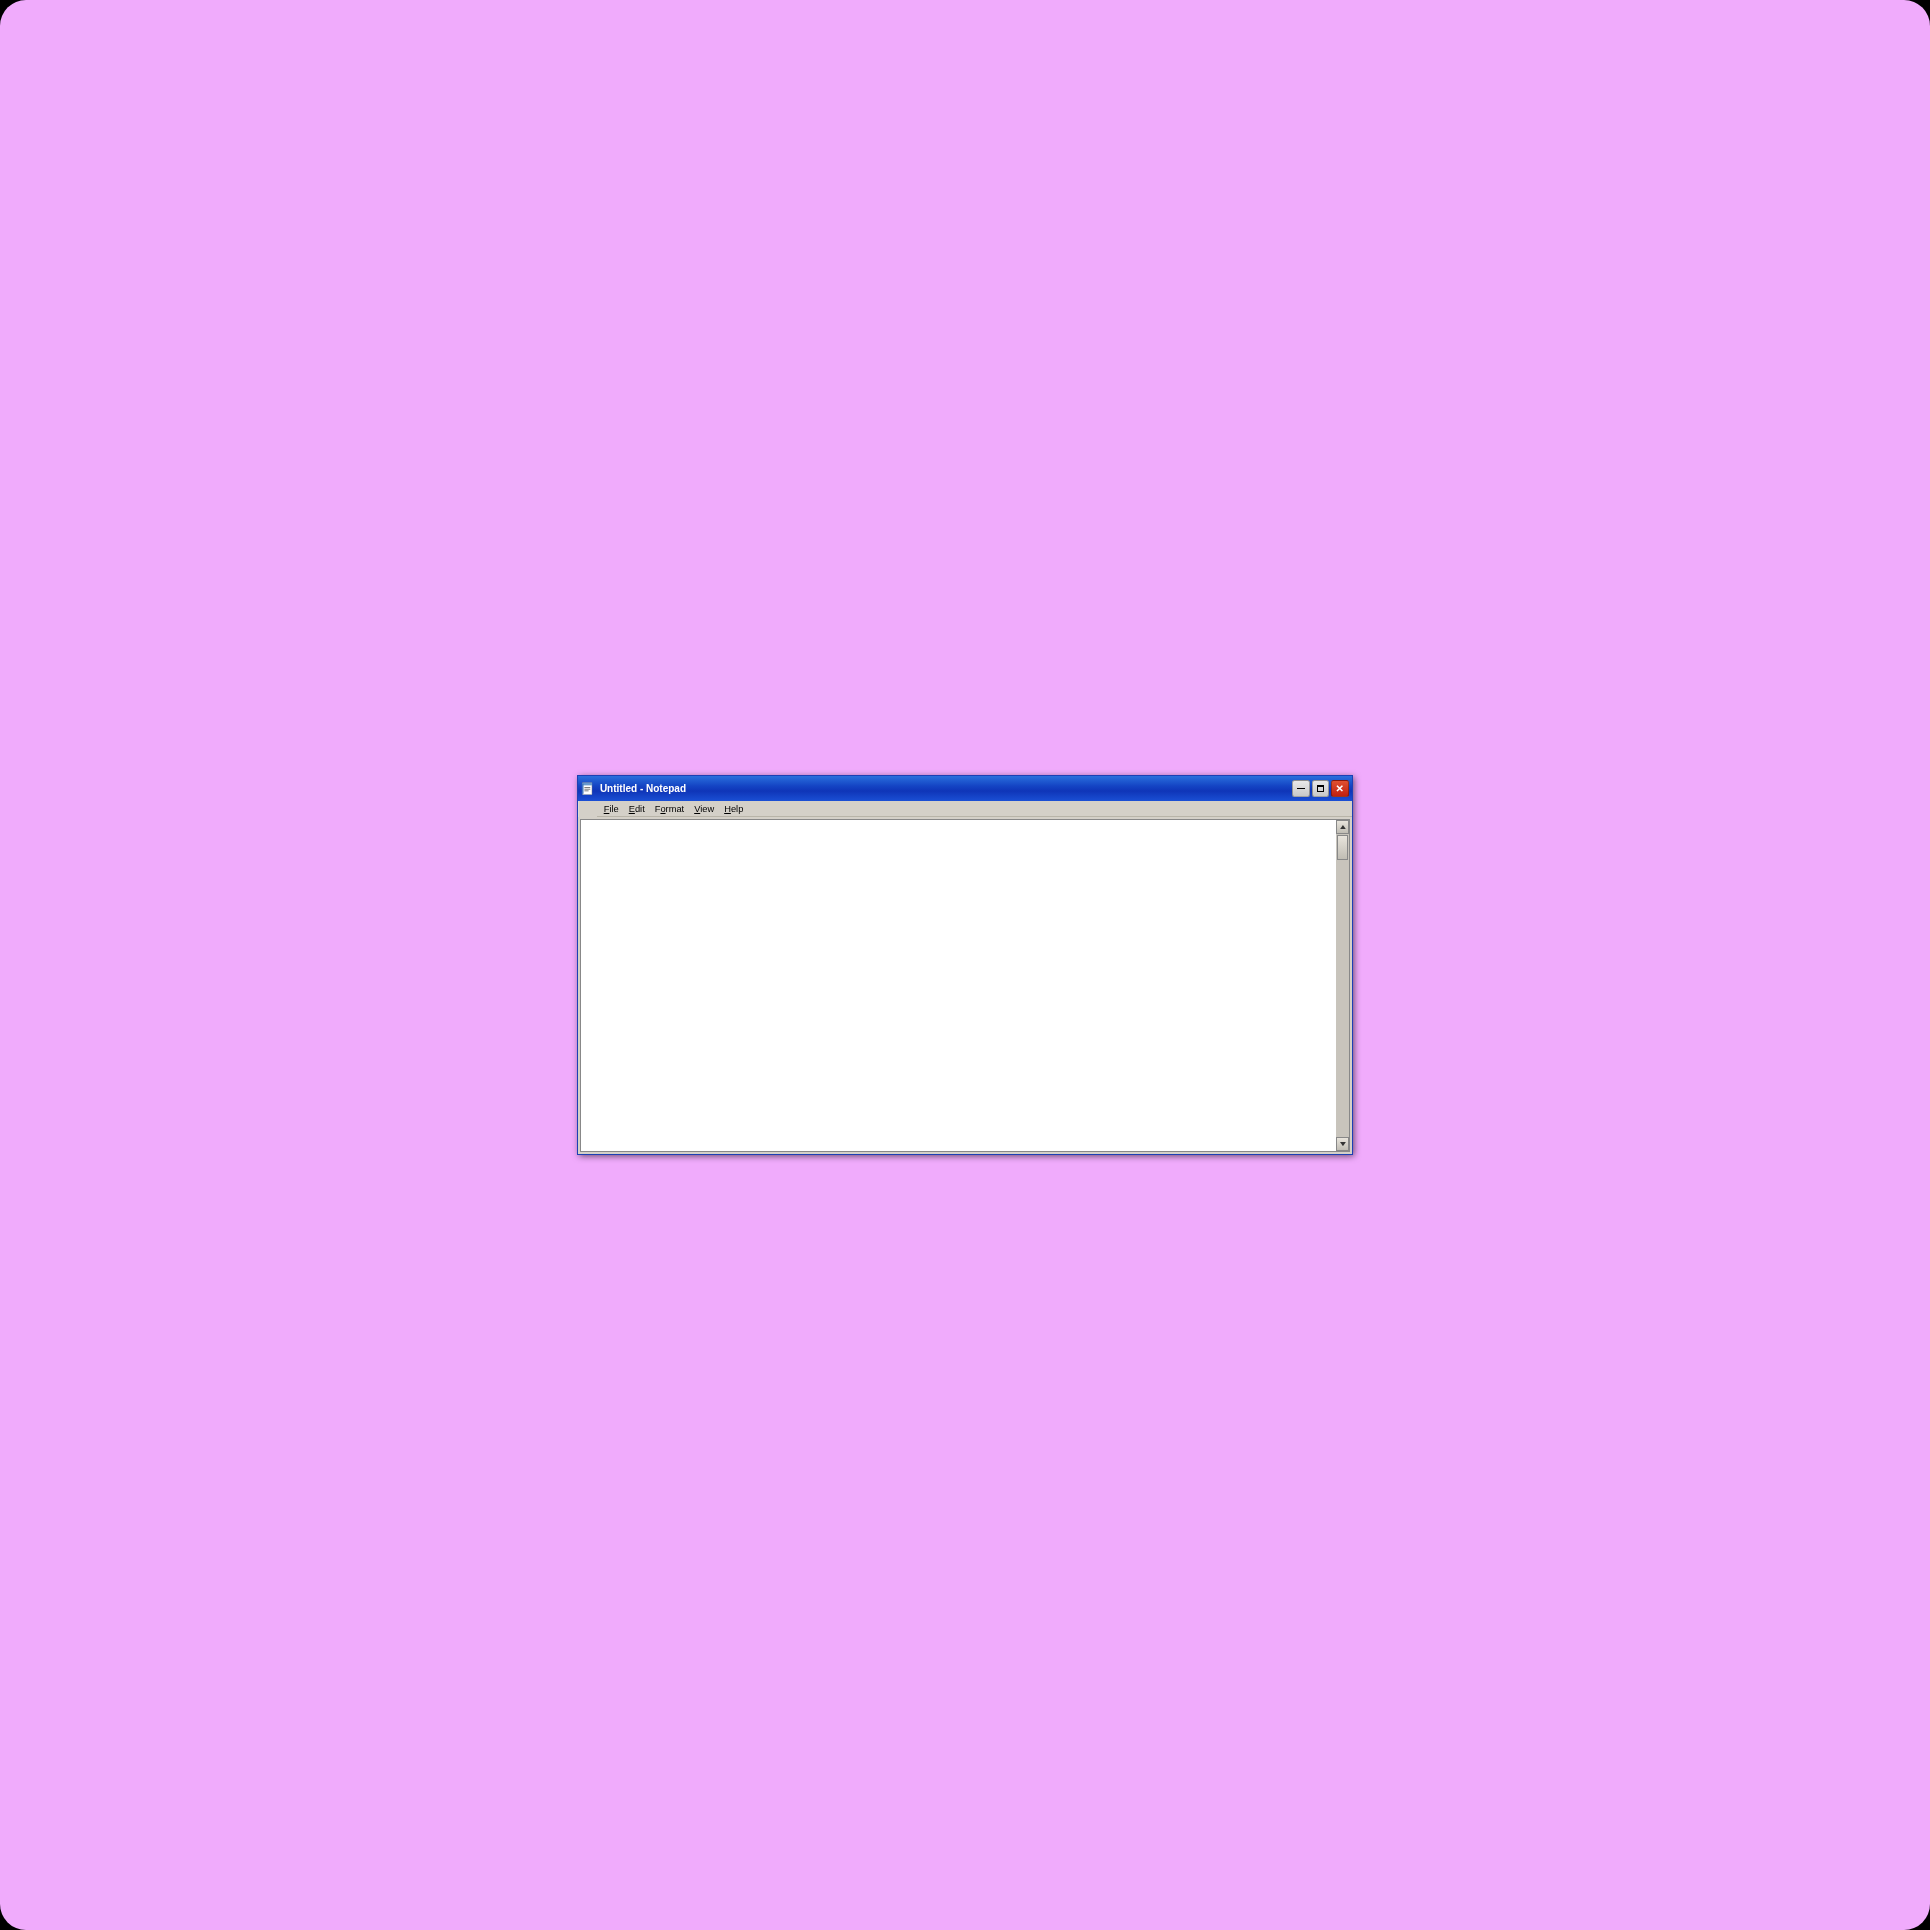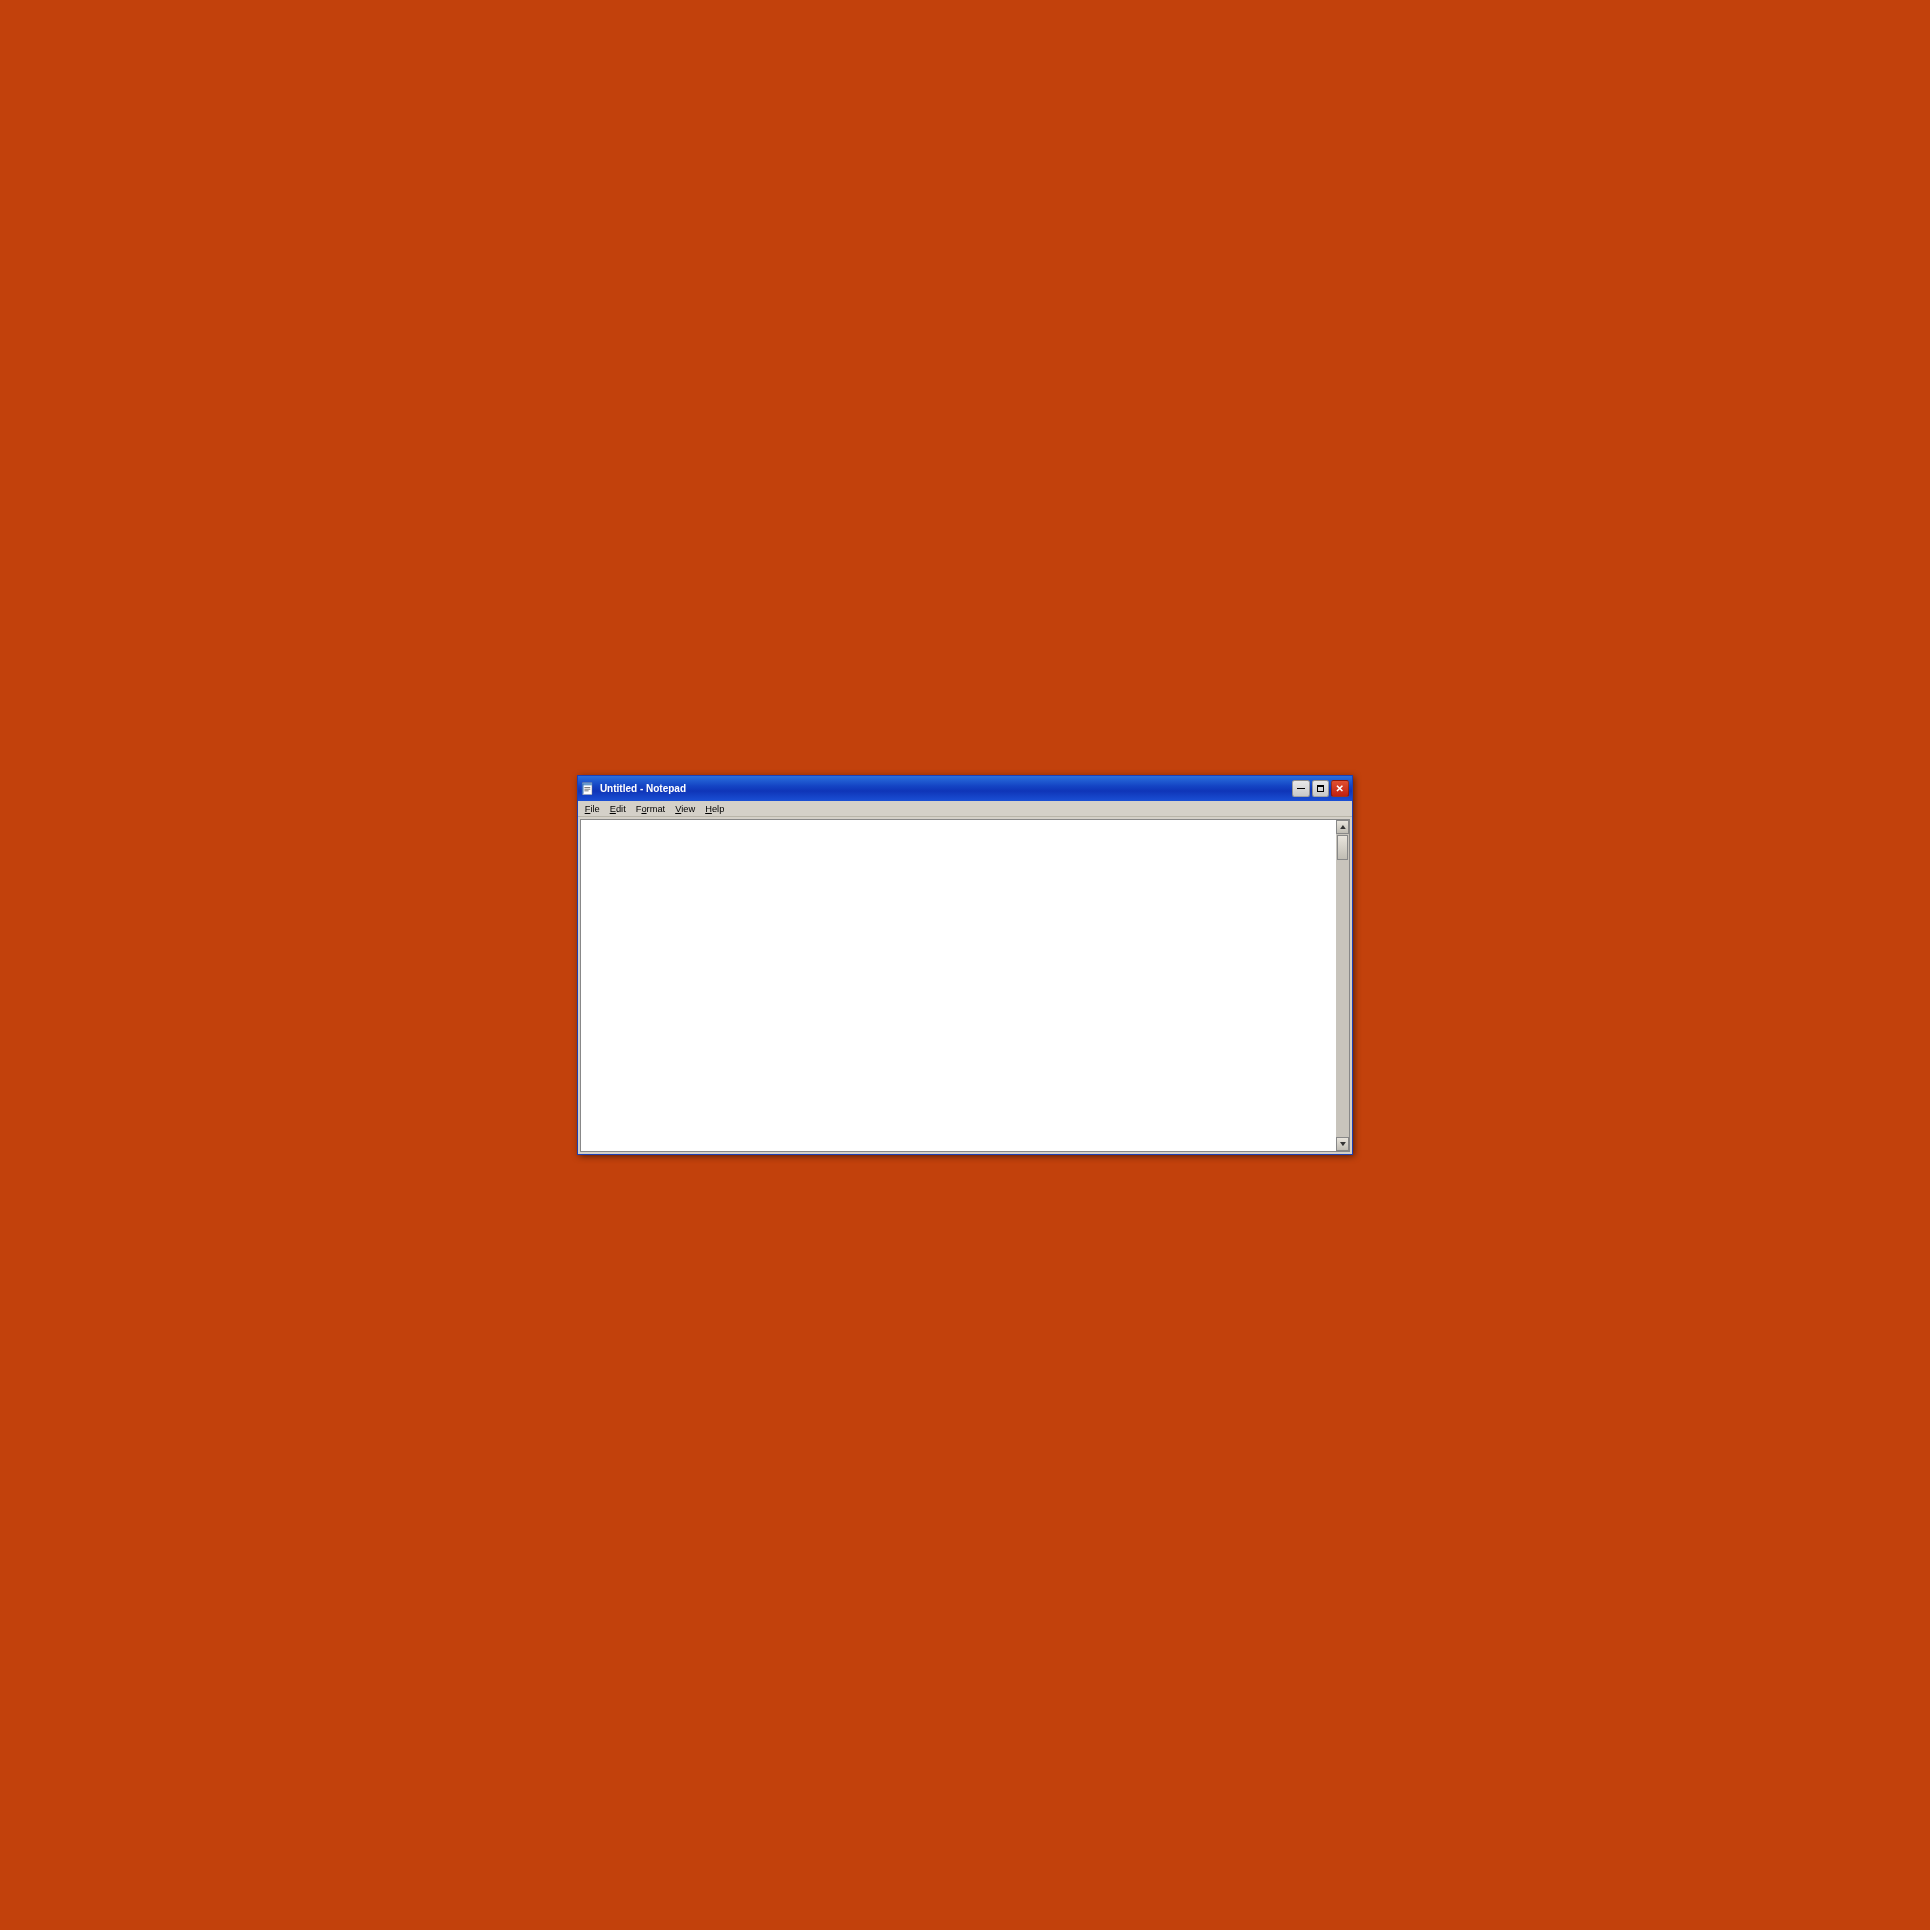--- a/index.html
+++ b/index.html
@@ -9,24 +9,25 @@
       height: 1930px;
       background: #000;
       display: flex;
       align-items: center;
       justify-content: center;
     }
 
     .desktop {
       width: 1930px;
       height: 1930px;
-      background: #c2410c;
-      display: flex;
-      align-items: center;
-      justify-content: center;
+      background: #f0abfc;
+      display: flex;
+      align-items: center;
+      justify-content: center;
+      border-radius: 26px;
     }
 
     .window {
       width: 776px;
       border: 1.7px solid #1c3fb5;
       box-shadow: 1.7px 1.7px 6.7px rgba(0,0,0,0.6), inset 0.8px 0.8px 0 rgba(255,255,255,0.3);
       background: #d4d0c8;
       font-family: 'Tahoma', 'MS Sans Serif', Arial, sans-serif;
       font-size: 9.3px;
     }
@@ -99,20 +100,21 @@
     }
 
     
     .menu-bar {
       background: #d4d0c8;
       padding: 1.7px 1.7px;
       display: flex;
       align-items: center;
       border-bottom: 0.8px solid #b8b4a8;
       height: 16px;
+      margin-left: 19px;
     }
 
     .menu-item {
       padding: 1.7px 5px;
       cursor: pointer;
       font-size: 9.3px;
       color: #000;
       font-family: 'Tahoma', Arial, sans-serif;
     }
 

